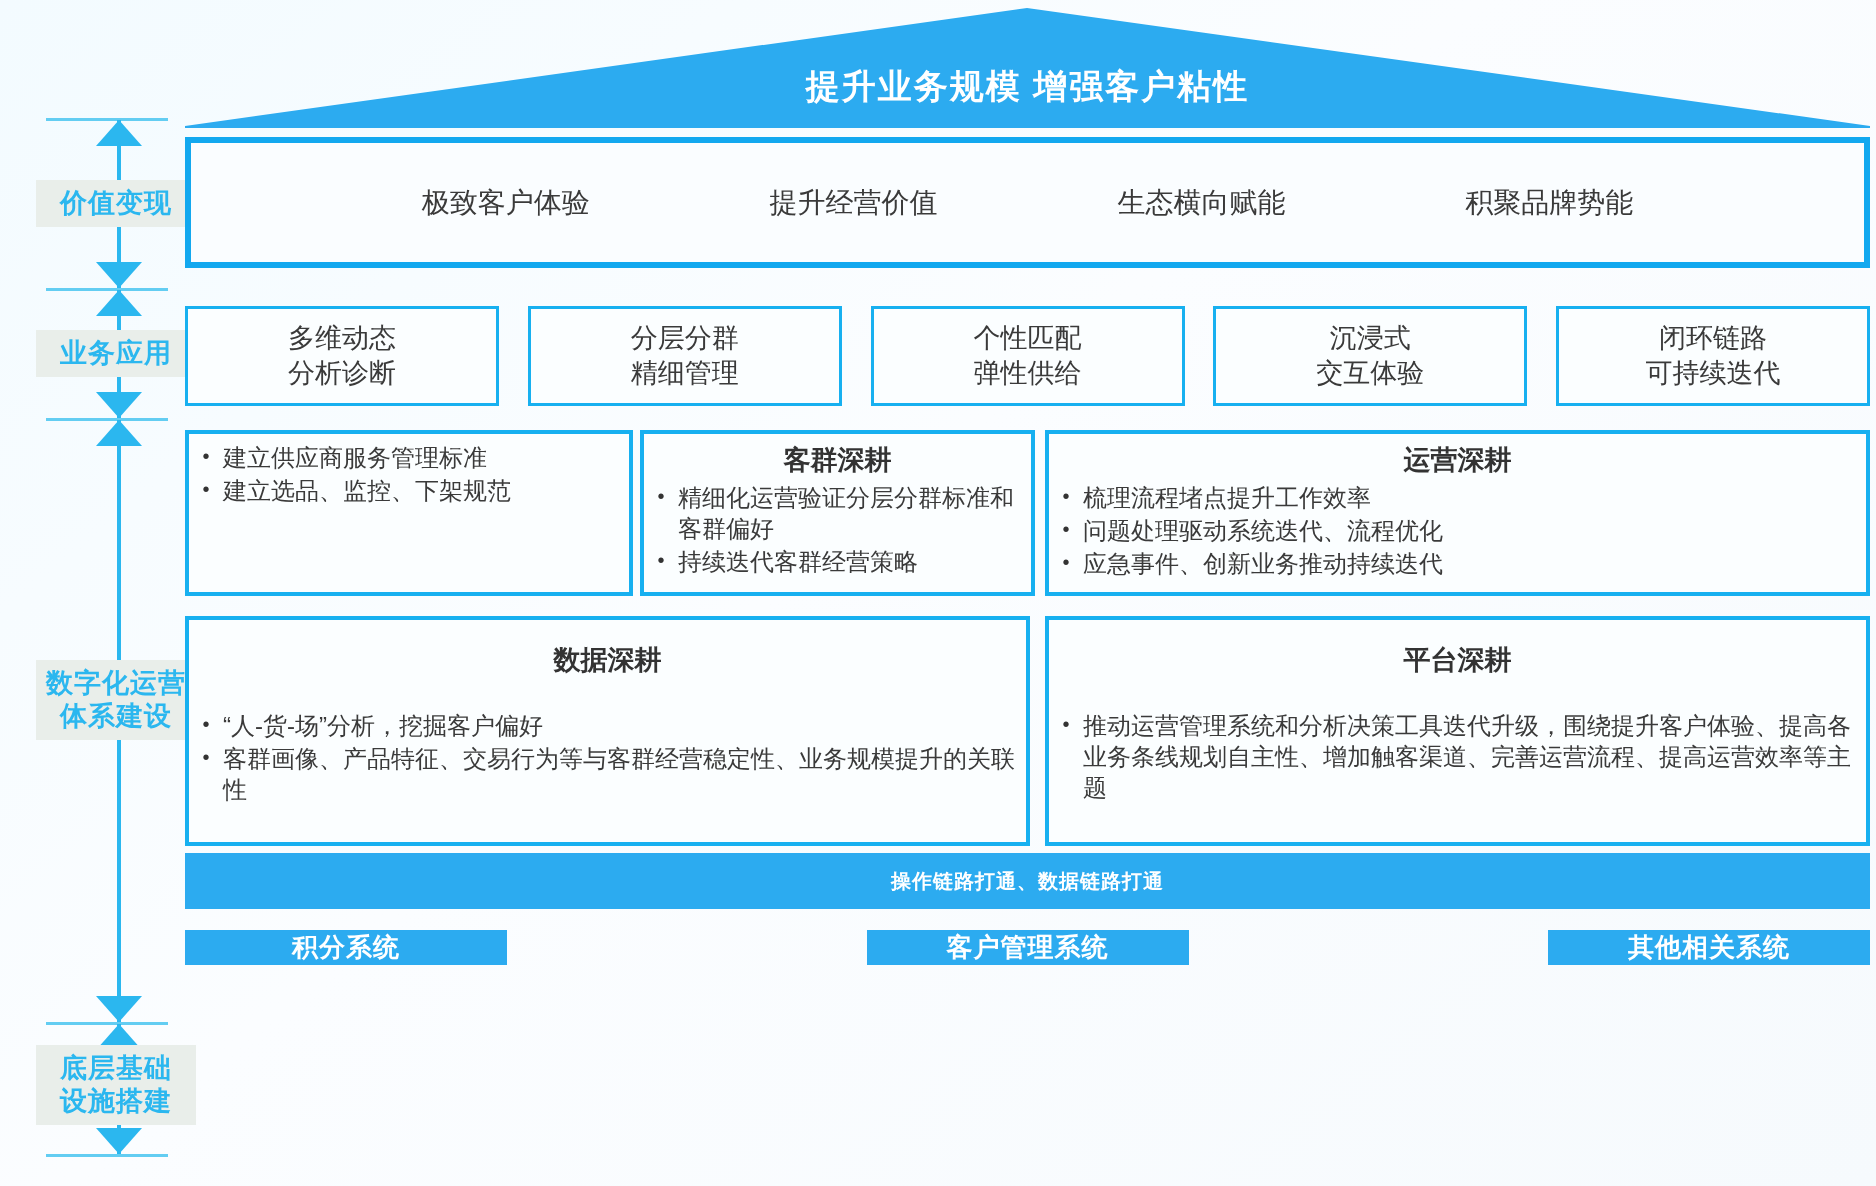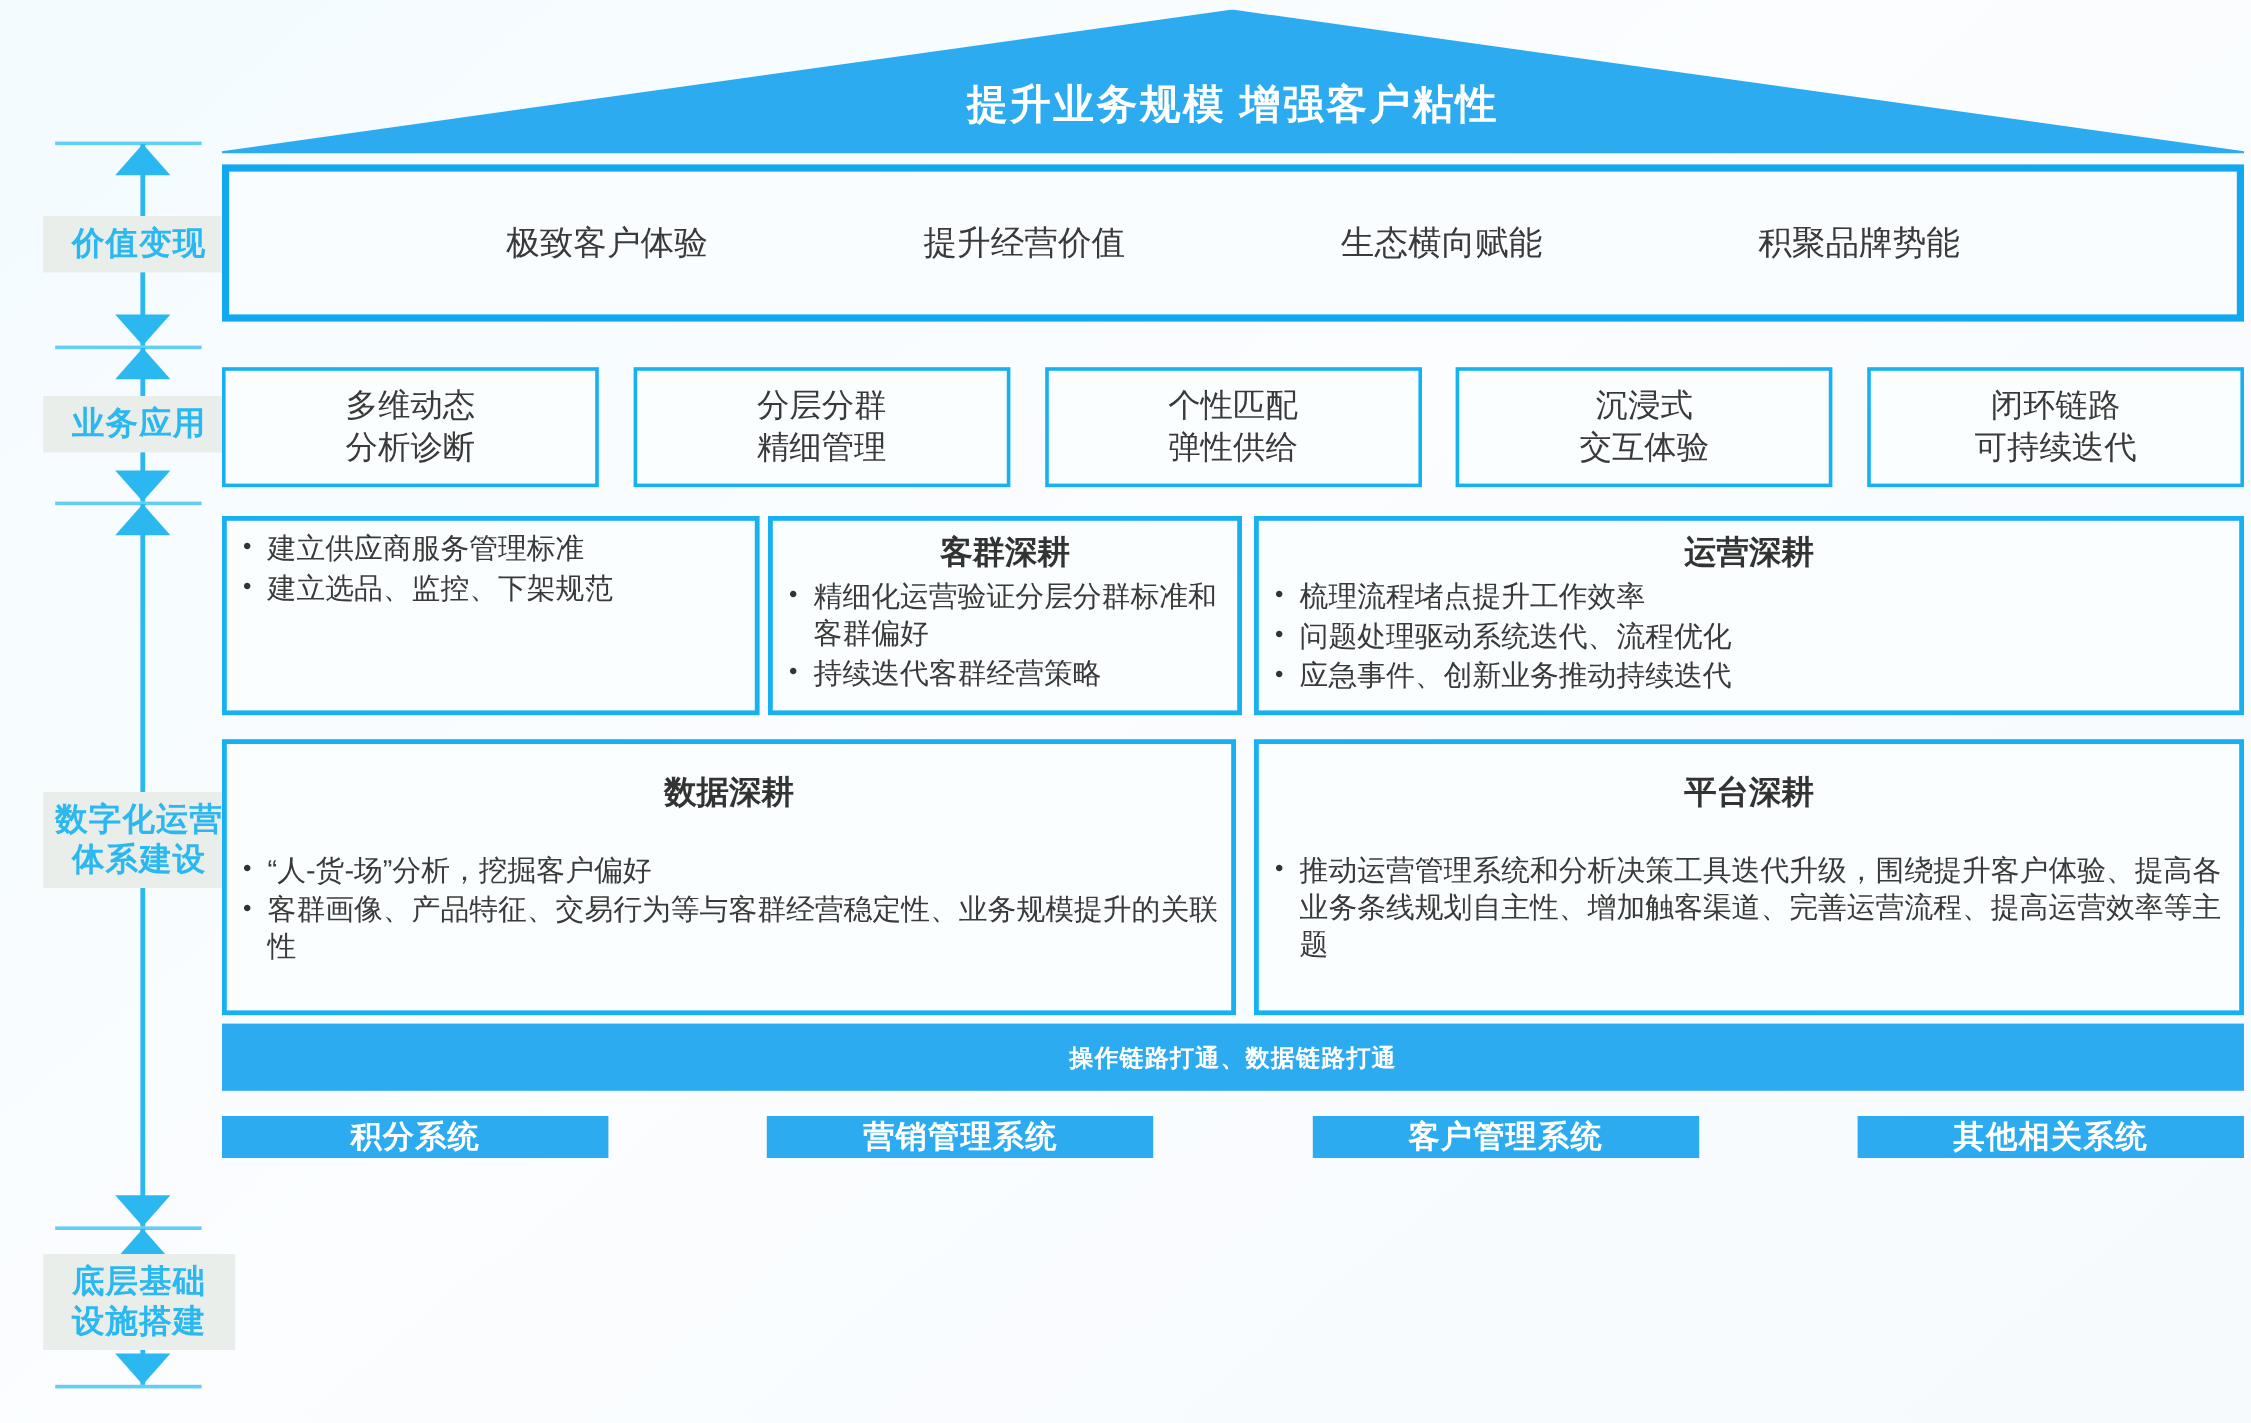--- a/index.html
+++ b/index.html
@@ -218,18 +218,17 @@
           <span class="btxt">推动运营管理系统和分析决策工具迭代升级，围绕提升客户体验、提高各业务条线规划自主性、增加触客渠道、完善运营流程、提高运营效率等主题</span>
         </li>
       </ul>
     </div>
   </div>
 
   <div class="link-bar">操作链路打通、数据链路打通</div>
 
   <div class="sys-row">
     <div class="sys-box">积分系统</div>
-    <div class="sys-box">营销管理系统</div>
     <div class="sys-box">客户管理系统</div>
     <div class="sys-box">其他相关系统</div>
   </div>
 
 </div>
 
 </body></html>

